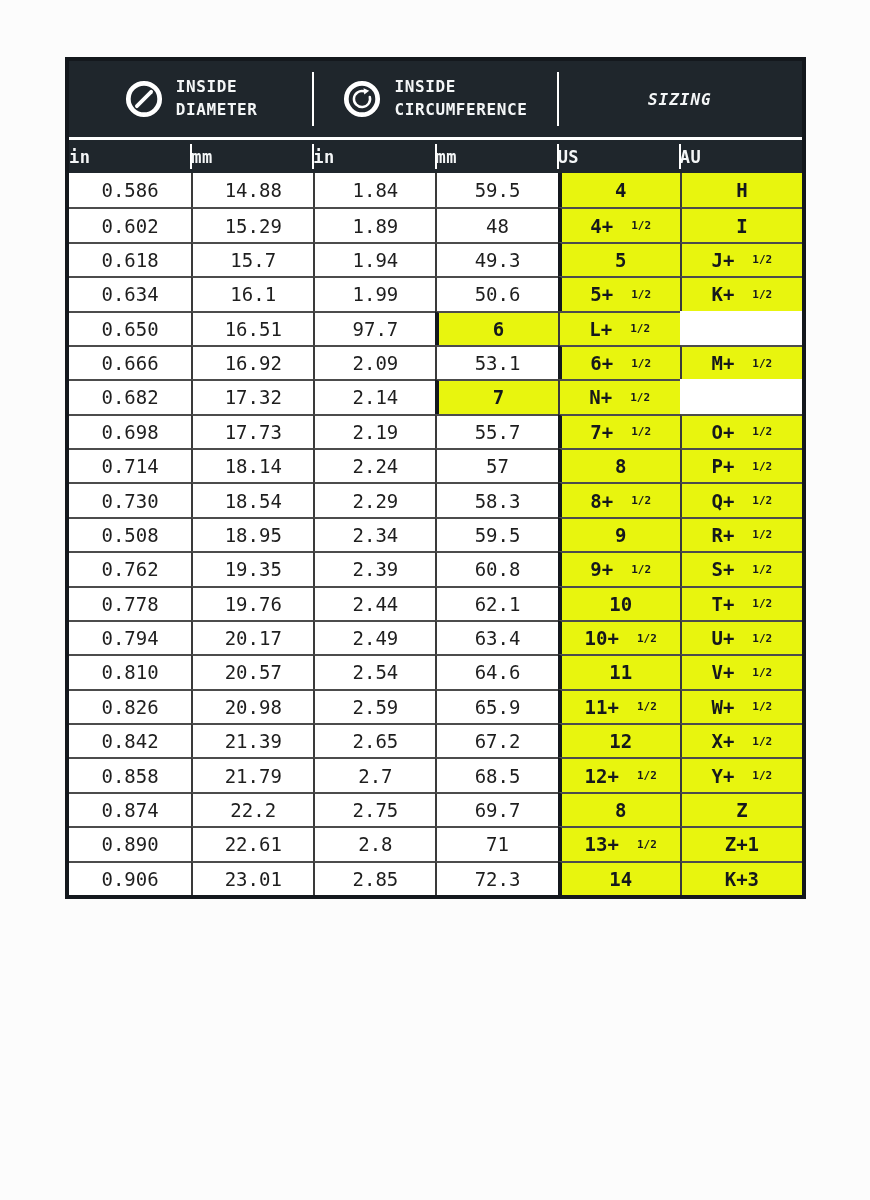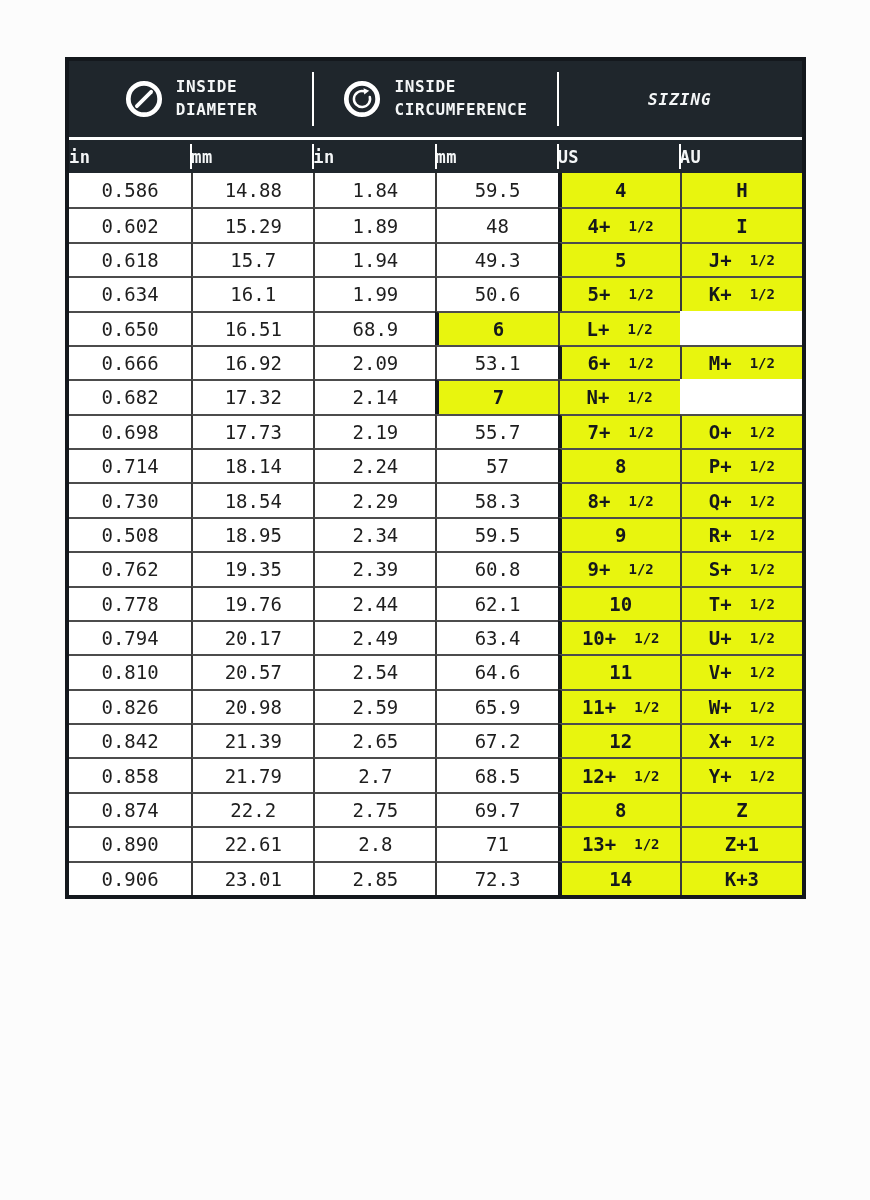--- a/index.html
+++ b/index.html
@@ -37,21 +37,21 @@
   .vdiv-sub{position:absolute;top:4px;width:2px;height:25px;background:#fff;}
   
   .body{flex:1 1 auto;display:flex;flex-direction:column;}
   .row{flex:1;display:flex;}
   .row + .row .cell{border-top:2px solid var(--grid-line);}
   .cell{width:16.6667%;display:flex;align-items:center;justify-content:center;
     font-size:19px;color:var(--text-dark);background:#fff;}
   .cell + .cell{border-left:2px solid var(--grid-vline);}
   .cell.size{background:var(--accent);font-weight:bold;color:#15181c;}
   .cell.size-first{border-left:4px solid var(--border-dark);}
-  .cell .frac{font-size:14px;font-weight:bold;margin-left:18px;}
+  .cell .frac{font-size:11px;font-weight:bold;margin-left:18px;}
 </style>
 </head>
 <body>
 
 <div class="chart">
   <div class="head">
     <div class="title-row">
 
       <div class="tsec">
         <span class="icon">
@@ -146,21 +146,21 @@
           <span class="frac">1/2</span>
         </div>
         <div class="cell size">
           <span>K+</span>
           <span class="frac">1/2</span>
         </div>
       </div>
       <div class="row">
         <div class="cell">0.650</div>
         <div class="cell">16.51</div>
-        <div class="cell">68.9</div>
+        <div class="cell">97.7</div>
         <div class="cell size size-first">6</div>
         <div class="cell size">
           <span>L+</span>
           <span class="frac">1/2</span>
         </div>
       </div>
       <div class="row">
         <div class="cell">0.666</div>
         <div class="cell">16.92</div>
         <div class="cell">2.09</div>

